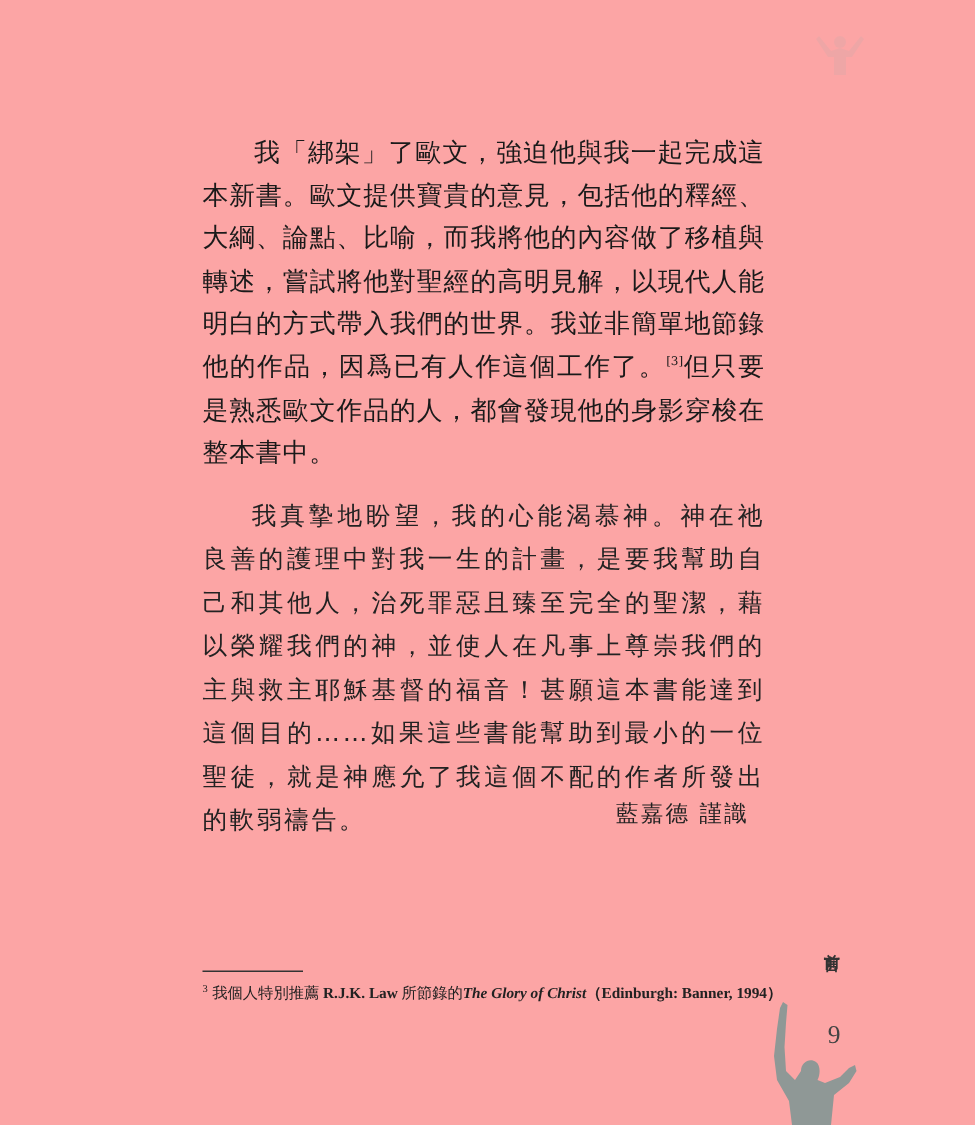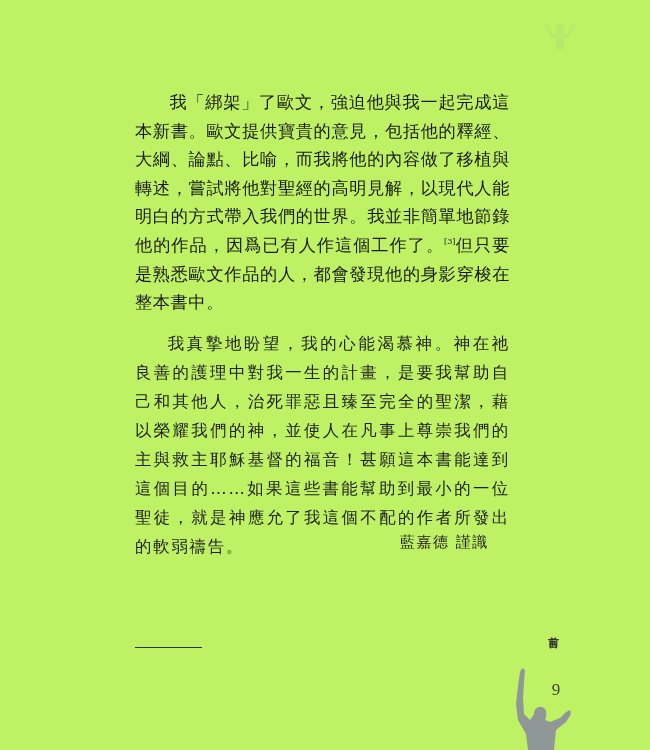--- a/index.html
+++ b/index.html
@@ -12,21 +12,21 @@
       height: 750px;
       position: relative;
       overflow: hidden;
       font-family: "DejaVu Serif", "Liberation Serif", serif;
       color: #1a1a1a;
     }
     .page {
       position: absolute;
       left: 0; top: 0;
       width: 650px; height: 750px;
-      background: #bef264;
+      background: #fca5a5;
     }
     .watermark {
       position: absolute;
       left: 540px; top: 20px;
       width: 40px; height: 30px;
       opacity: 0.12;
     }
     .body-text {
       position: absolute;
       left: 135px;
@@ -65,21 +65,21 @@
       text-align: justify;
       text-justify: inter-character;
       color: #222;
     }
     .quote p { margin: 0; }
     .signature {
       position: absolute;
       left: 400px;
       top: 533px;
       width: 110px;
-      text-align: left;
+      text-align: center;
       font-family: "DejaVu Sans", "Liberation Sans", sans-serif;
       font-size: 15px;
       letter-spacing: 1.5px;
       color: #222;
     }
     .fn-rule {
       position: absolute;
       left: 135px;
       top: 647px;
       width: 67px;
@@ -152,20 +152,21 @@
 
   <div class="quote">
     <p class="indent">我真摯地盼望，我的心能渴慕神。神在祂良善的護理中對我一生的計畫，是要我幫助自己和其他人，治死罪惡且臻至完全的聖潔，藉以榮耀我們的神，並使人在凡事上尊崇我們的主與救主耶穌基督的福音！甚願這本書能達到這個目的……如果這些書能幫助到最小的一位聖徒，就是神應允了我這個不配的作者所發出的軟弱禱告。</p>
   </div>
 
   <div class="signature">藍嘉德 謹識</div>
 
   <div class="fn-rule"></div>
 
   <div class="footnote">
+    <p><span class="fn-num">3</span><span>我個人特別推薦</span> <span class="bold">R.J.K. Law</span> <span>所節錄的</span><span class="ital">The Glory of Christ</span><span class="bold">（Edinburgh: Banner, 1994）</span></p>
   </div>
 
   <div class="side-label">前言</div>
 
   <svg class="figure" viewBox="0 0 70 82">
     <path fill="#8f9896" d="
       M12 0 L15 2 L14 14 L13 30 L14 46 L20 52
       L24 46 C24 40 30 37 34 40 C37 42 37 48 35 52
       L40 54 L50 50 L56 44 L60 42 L61 46 L56 54 L46 62
       L44 82 L18 82 L16 66 L8 52 L6 36 L8 18 L10 4 Z"></path>

